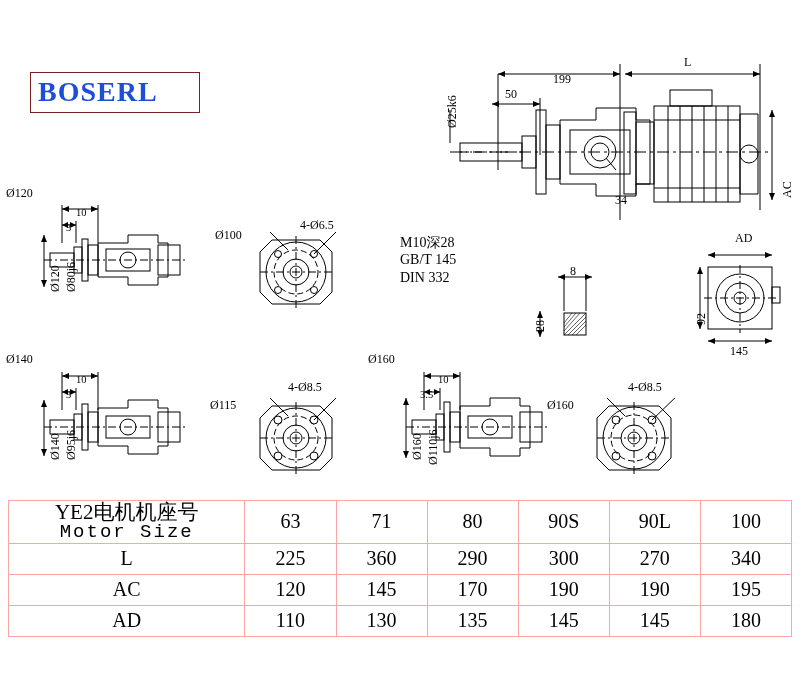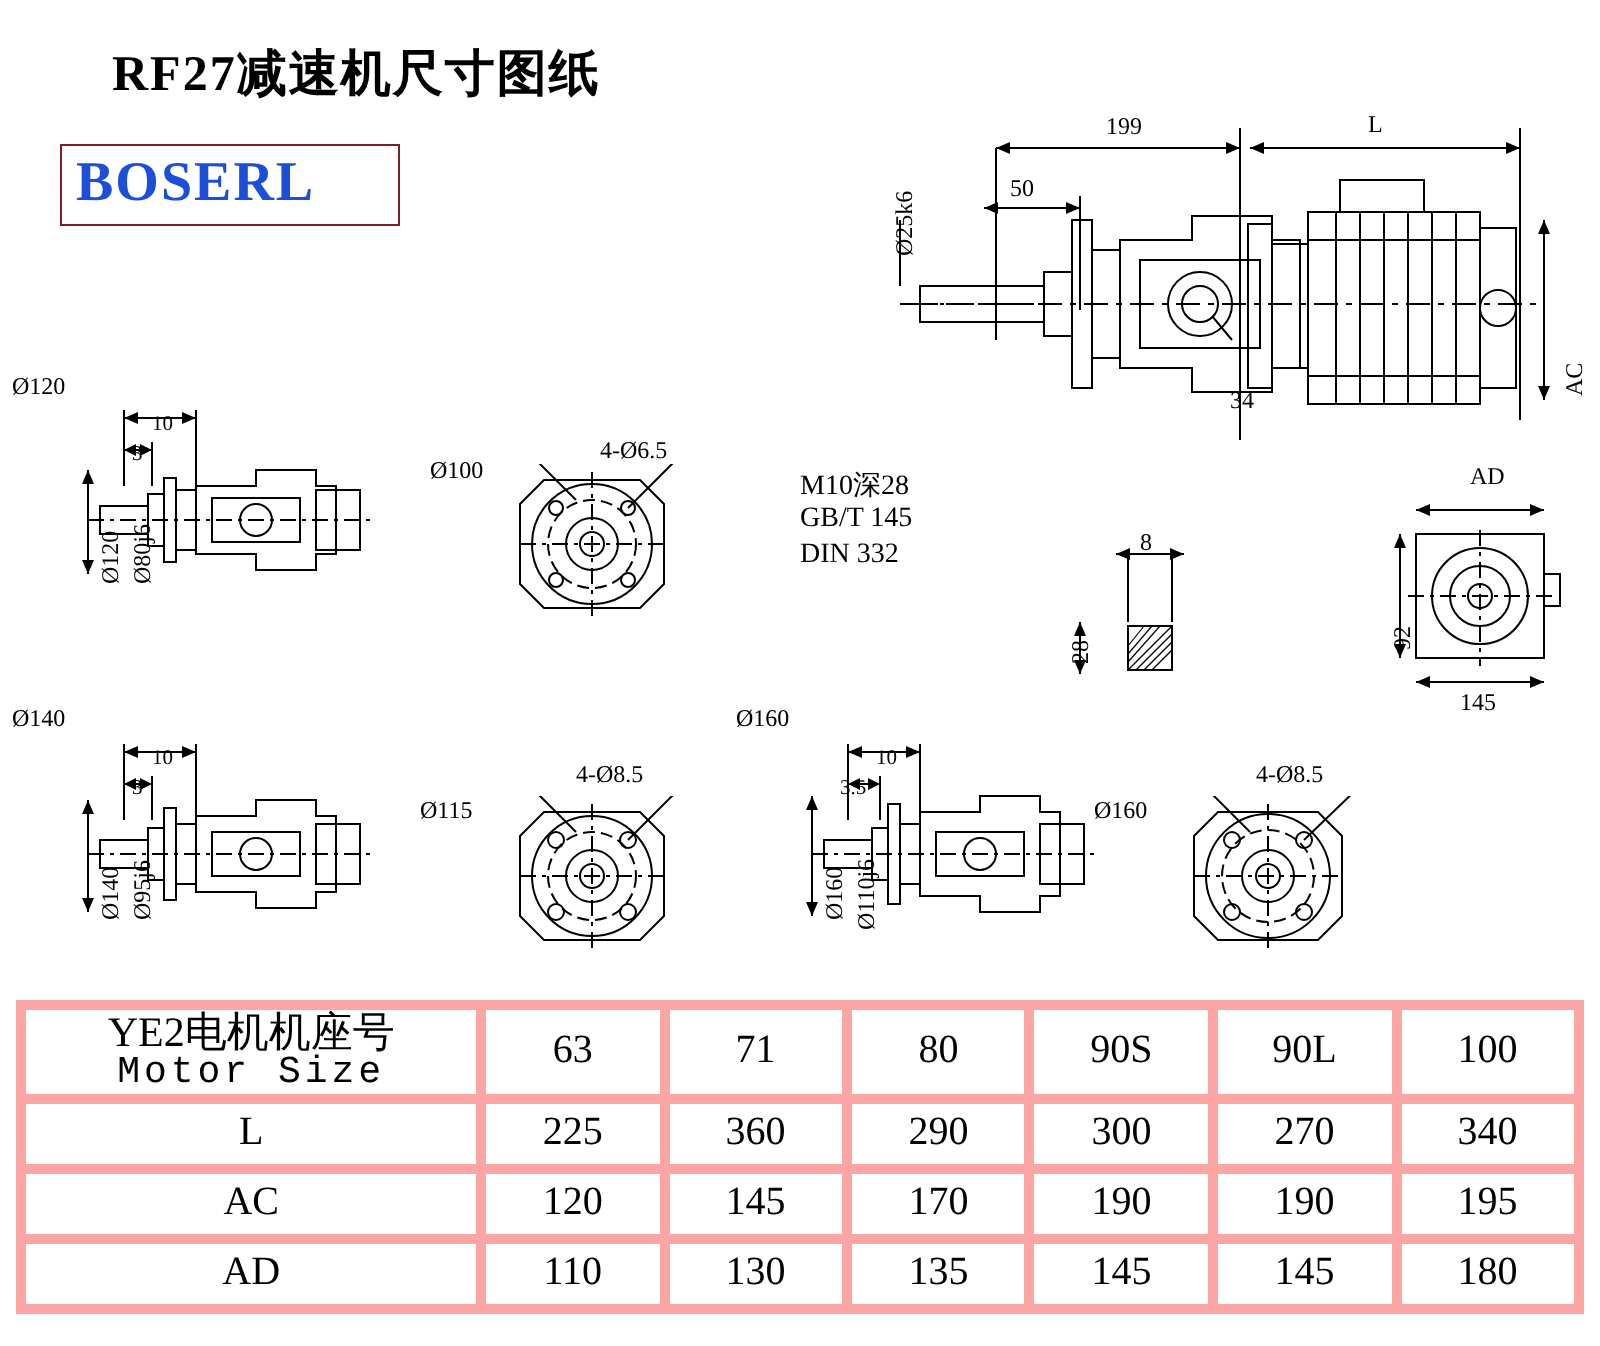--- a/index.html
+++ b/index.html
@@ -47,38 +47,37 @@
     font-family:Liberation Serif, serif;
     white-space:nowrap;
   }
   
   #spec-table{
     left:8px;top:500px;width:784px;
     border-collapse:collapse;
     font-family:"Liberation Serif", serif;
   }
   #spec-table td{
-    border:5px solid #fca5a5;
+    border:1px solid #fca5a5;
     text-align:center;
     font-size:20px;
     height:30px;
     padding:0;
   }
   #spec-table td.rowhdr{width:238px;}
   #spec-table td.val{width:91px;}
   .hdr-cn{font-size:21px;line-height:1.05;}
   .hdr-en{font-size:19px;line-height:1.05;letter-spacing:2px;font-family:"Liberation Mono", monospace;}
   svg{display:block;}
 </style>
 </head>
 <body>
 
 <div class="root">
 
-  <div class="abs" id="title">RF27减速机尺寸图纸</div>
 
   <div class="abs" id="logo-box"></div>
   <div class="abs" id="logo-text">BOSERL</div>
 
   <div class="abs" style="left:420px;top:50px;width:380px;height:195px;">
     <svg width="380" height="195" viewBox="0 0 380 195">
       <g stroke="#000" fill="none" stroke-width="1">
 
         <line x1="78" y1="24" x2="200" y2="24"></line>
         <path d="M78 24 l7 -3 v6 z" fill="#000" stroke="none"></path>
@@ -131,21 +130,21 @@
         <line x1="352" y1="60" x2="352" y2="150"></line>
         <path d="M352 60 l-3 7 h6 z" fill="#000" stroke="none"></path>
         <path d="M352 150 l-3 -7 h6 z" fill="#000" stroke="none"></path>
 
         <line x1="186" y1="108" x2="196" y2="120"></line>
 
         <line x1="30" y1="93" x2="30" y2="60"></line>
       </g>
     </svg>
   </div>
-  <div class="abs dim" style="left:553px;top:56px;">199</div>
+  <div class="abs dim" style="left:553px;top:72px;">199</div>
   <div class="abs dim" style="left:684px;top:55px;">L</div>
   <div class="abs dim" style="left:505px;top:87px;">50</div>
   <div class="abs dim rot90" style="left:445px;top:128px;">Ø25k6</div>
   <div class="abs dim rot90" style="left:780px;top:198px;">AC</div>
   <div class="abs dim" style="left:615px;top:193px;">34</div>
 
   <div class="abs note" style="left:400px;top:234px;">M10深28</div>
   <div class="abs note" style="left:400px;top:252px;">GB/T 145</div>
   <div class="abs note" style="left:400px;top:270px;">DIN 332</div>
 

